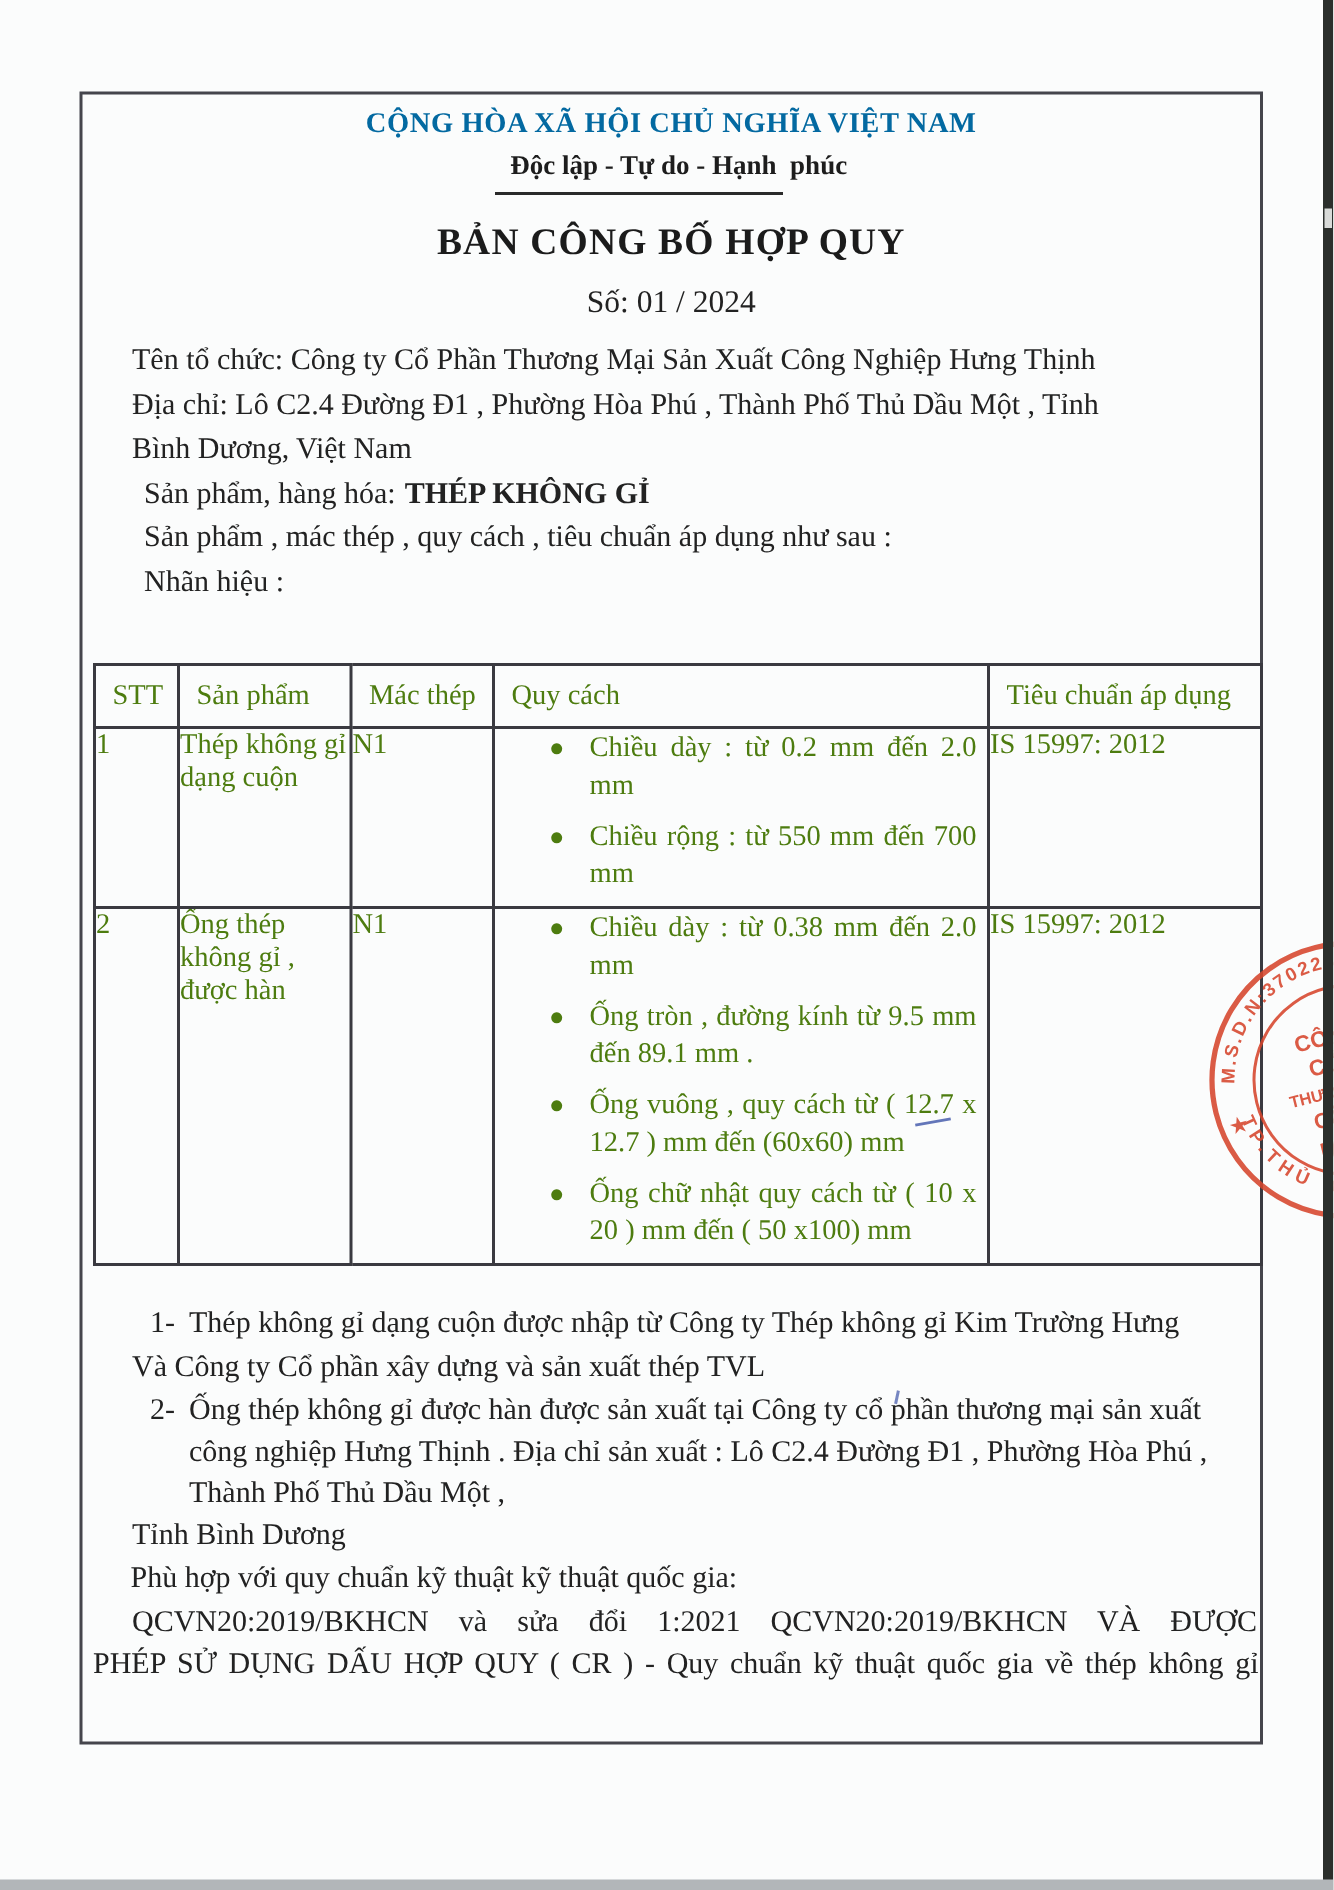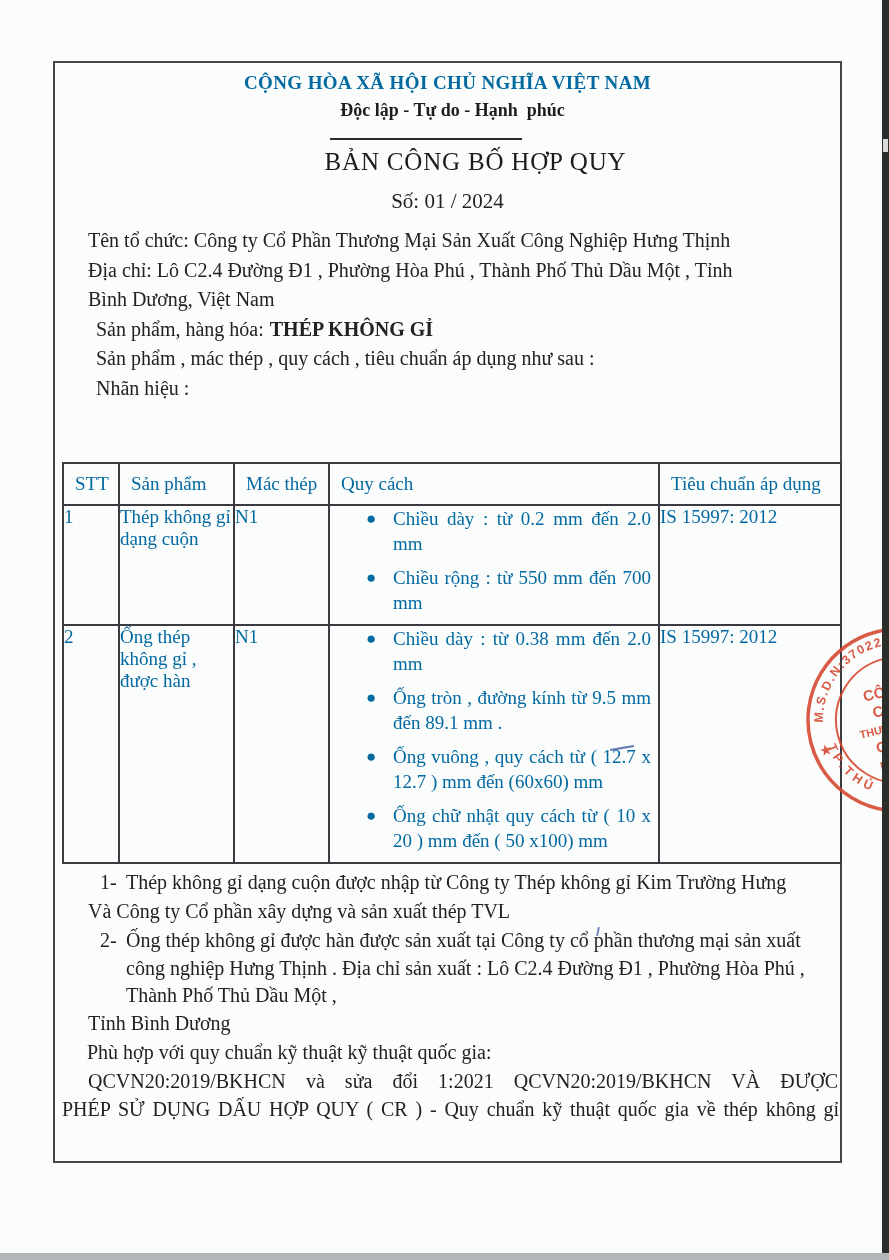--- a/index.html
+++ b/index.html
@@ -9,32 +9,32 @@
   
   .scan-edge-right{position:absolute;left:882px;top:0;width:7px;height:1260px;background:#2b2f2c;}
   .scan-edge-right .notch{position:absolute;left:1px;top:139px;width:5px;height:13px;background:#d8dad8;}
   .scan-edge-bottom{position:absolute;left:0;top:1253px;width:889px;height:7px;background:#b2b6b9;}
   
   .frame{position:absolute;left:53px;top:61px;width:785px;height:1098px;border:2px solid #45454c;}
   
   .c{position:absolute;left:53px;width:789px;text-align:center;}
   .nat-header{top:72px;font-size:19px;font-weight:bold;letter-spacing:.4px;color:#0369a1;}
   .motto{top:100px;font-size:18px;font-weight:bold;color:#1d1d1d;}
-  .motto .u{border-bottom:2px solid #2a2a2a;padding:0 4px 18px 10px;}
+  .motto .u{border-bottom:2px solid #2a2a2a;padding:0 4px 8px 10px;}
   .motto .tail{margin-left:5px;}
-  .doc-title{top:148px;font-size:25px;font-weight:normal;letter-spacing:.8px;color:#1b1b1b;margin-left:28px;}
+  .doc-title{top:148px;font-size:25px;font-weight:bold;letter-spacing:.8px;color:#1b1b1b;}
   .doc-number{top:189px;font-size:21px;}
   
   .info{position:absolute;left:88px;top:226px;width:752px;font-size:20px;line-height:29.5px;}
   .indent{margin-left:8px;}
   .bold{font-weight:bold;}
   .val{margin-left:6px;}
   
-  table.spec{position:absolute;left:62px;top:462px;width:778px;border-collapse:collapse;table-layout:fixed;
-             font-size:19px;color:#0369a1;}
+  table.spec{position:absolute;left:62px;top:442px;width:778px;border-collapse:collapse;table-layout:fixed;
+             font-size:19px;color:#4d7c0f;}
   table.spec td,table.spec th{border:2px solid #3a3a40;vertical-align:top;font-weight:normal;text-align:left;
              padding:0;overflow:hidden;}
   table.spec th{height:40px;vertical-align:middle;padding-left:11px;}
   th.col-stt,td.cell-stt{text-align:center;padding-left:0;}
   td.cell-stt{padding-top:11px;}
   td.cell-sp{padding:11px 8px 0 12px;text-align:justify;margin-left:20px;}
   td.cell-mt{text-align:center;padding-top:11px;}
   td.cell-tc{padding:11px 4px 0 10px;}
   td.cell-qc{padding-top:10px;}
   .row1{height:100px;}

